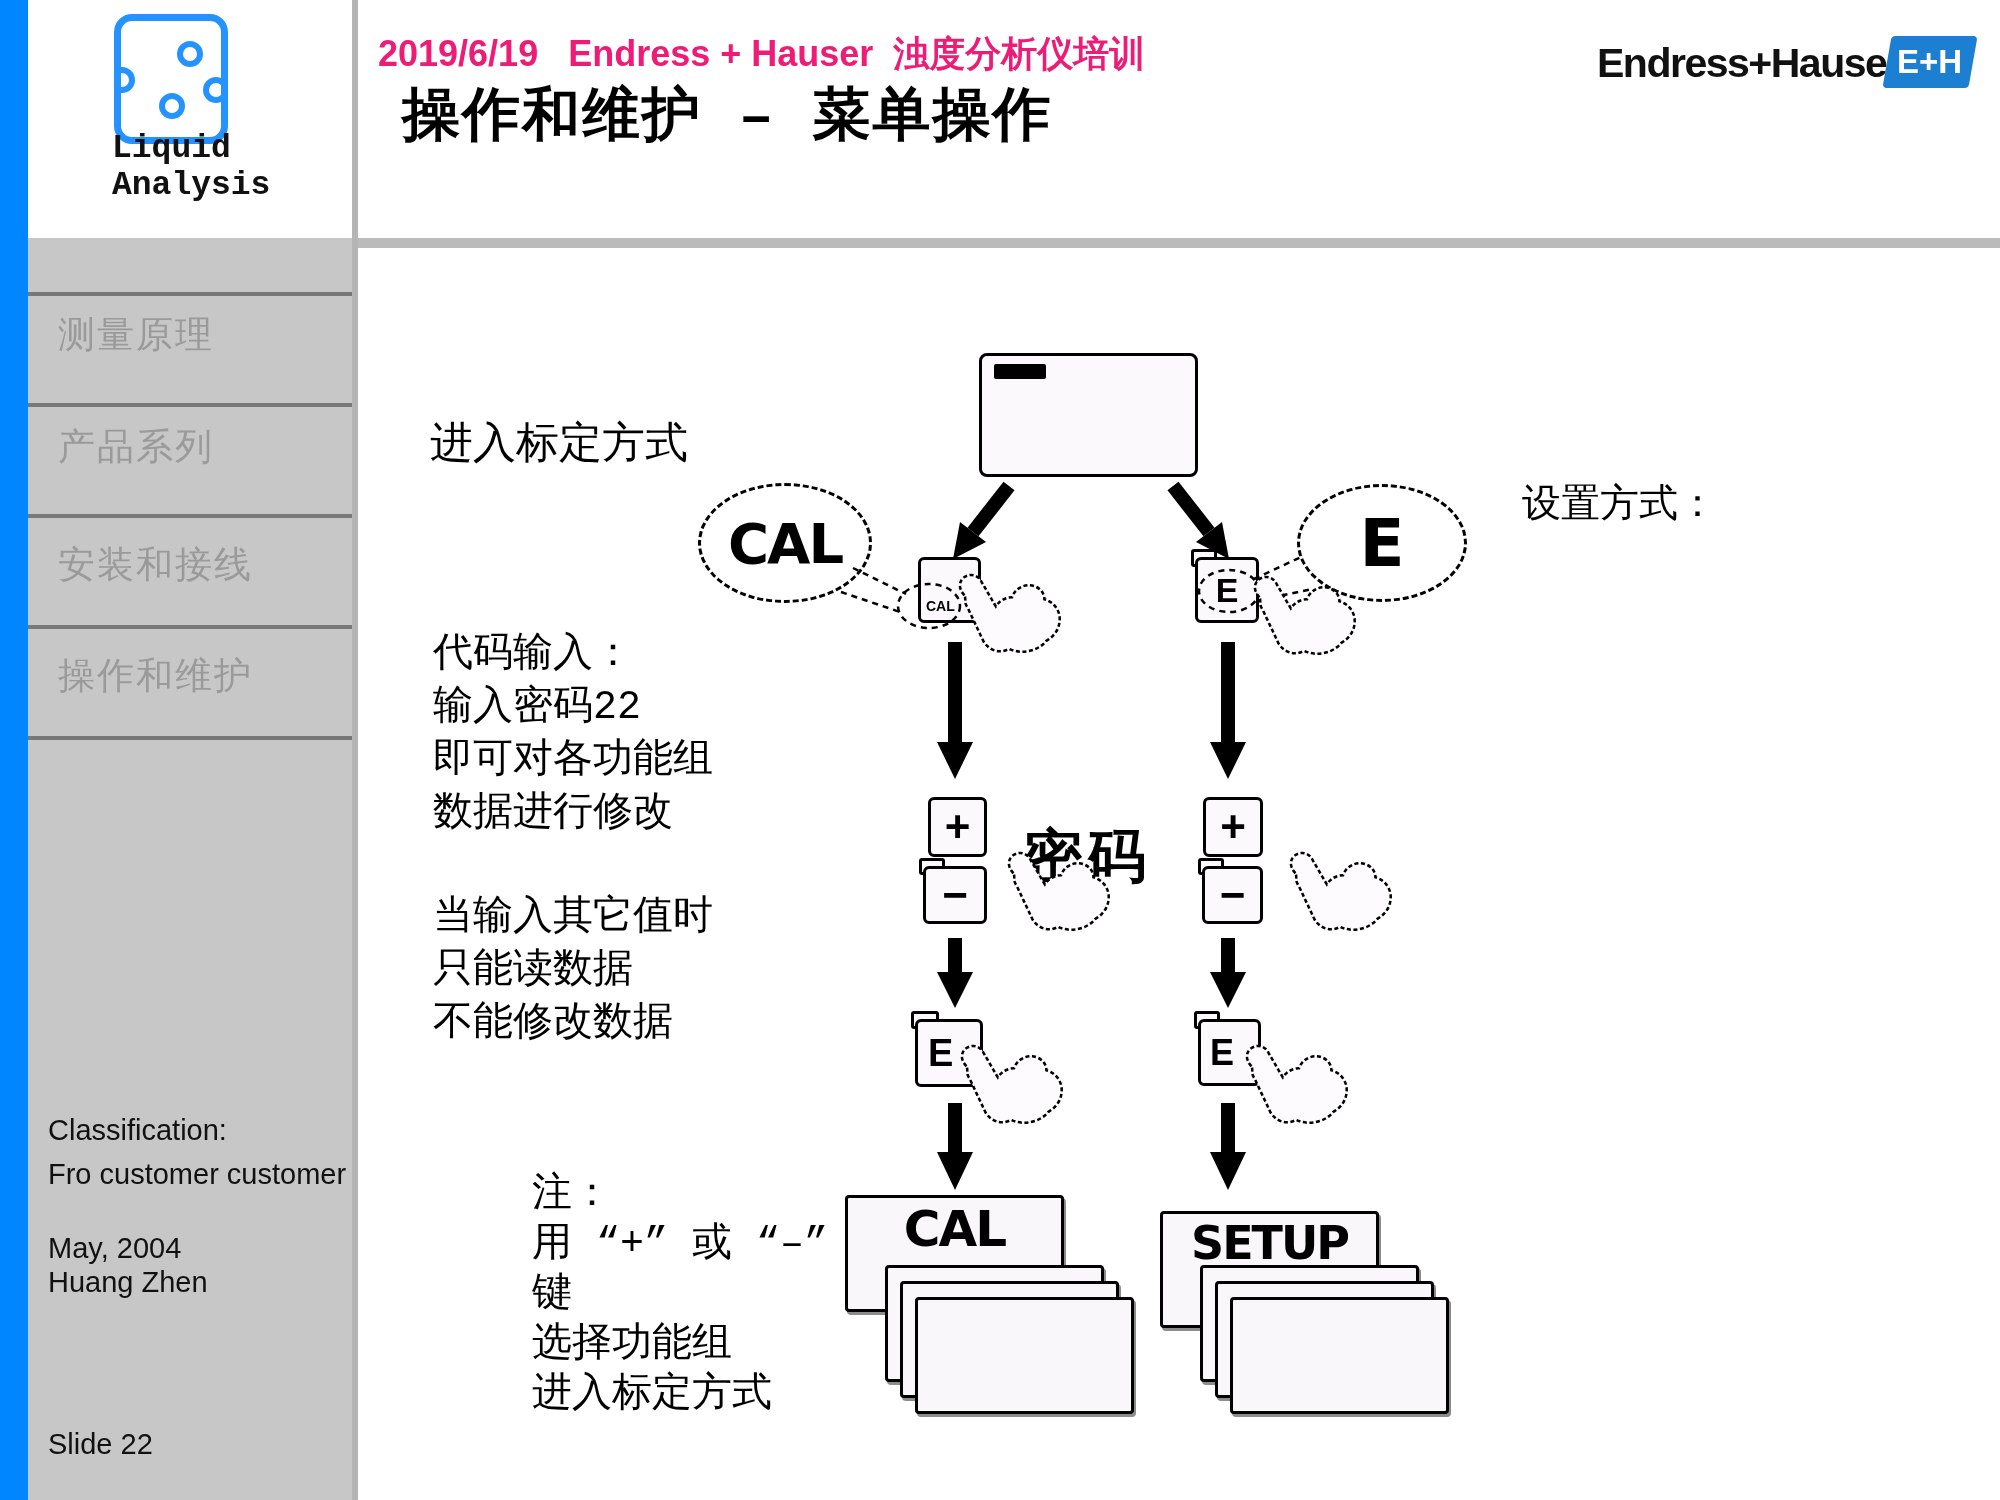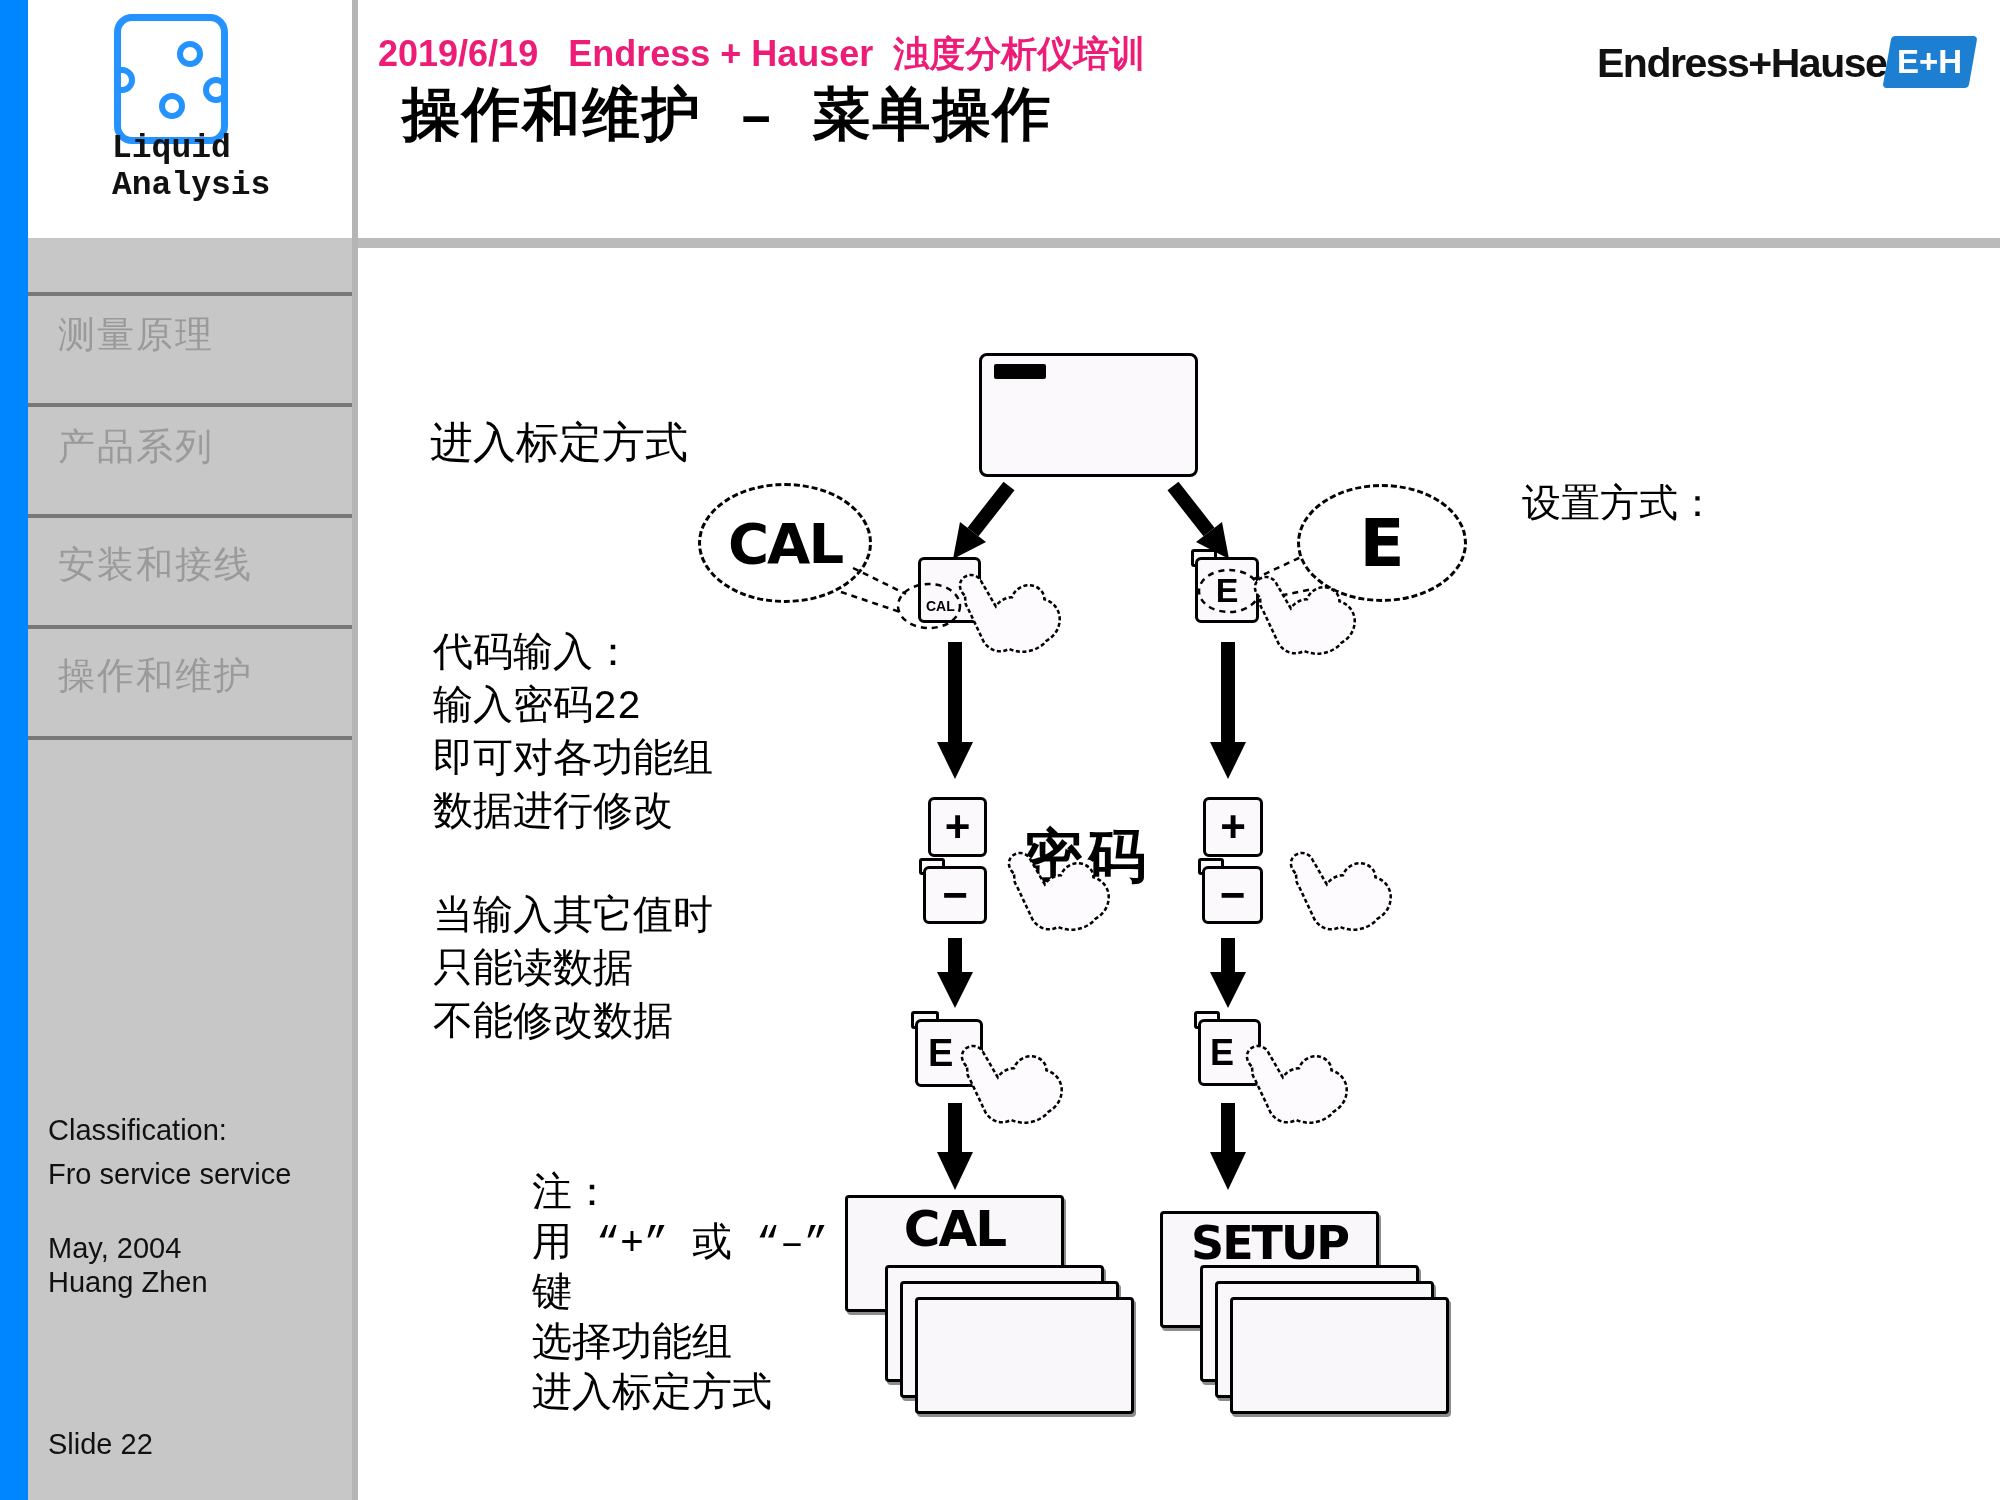--- a/index.html
+++ b/index.html
@@ -92,21 +92,21 @@
     <div class="abs nav-line" style="top:514px;"></div>
     <div class="abs nav-line" style="top:625px;"></div>
     <div class="abs nav-line" style="top:736px;"></div>
 
     <div class="abs nav-label cn" style="top:310px;">测量原理</div>
     <div class="abs nav-label cn" style="top:422px;">产品系列</div>
     <div class="abs nav-label cn" style="top:540px;">安装和接线</div>
     <div class="abs nav-label cn" style="top:651px;">操作和维护</div>
 
     <div class="abs class-text" style="top:1114px;">Classification:</div>
-    <div class="abs class-text" style="top:1158px;">Fro service service</div>
+    <div class="abs class-text" style="top:1158px;">Fro customer customer</div>
     <div class="abs class-text" style="top:1232px;">May, 2004</div>
     <div class="abs class-text" style="top:1266px;">Huang Zhen</div>
     <div class="abs class-text" style="top:1428px;">Slide 22</div>
   </div>
 
   <div class="abs header">
     <div class="abs date-line">2019/6/19   Endress + Hauser  浊度分析仪培训</div>
     <div class="abs main-title cn">操作和维护 – 菜单操作</div>
   </div>
   <div class="abs brand-text">Endress+Hauser</div>

